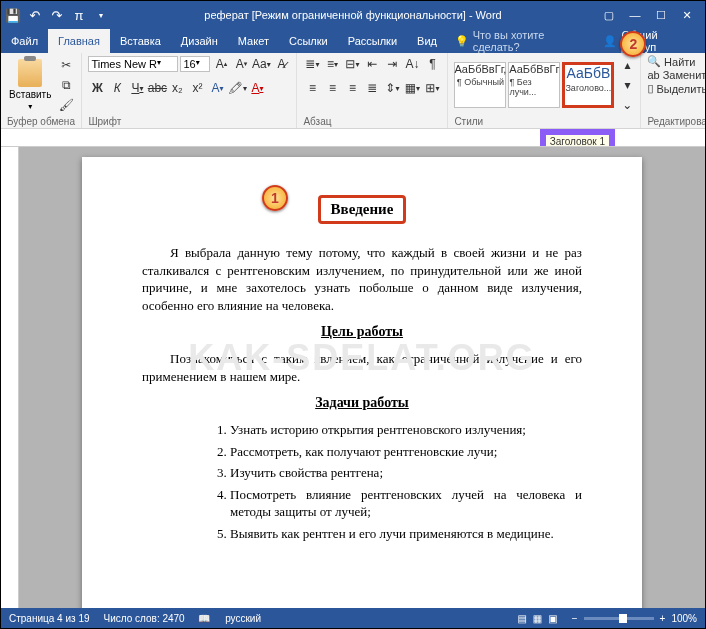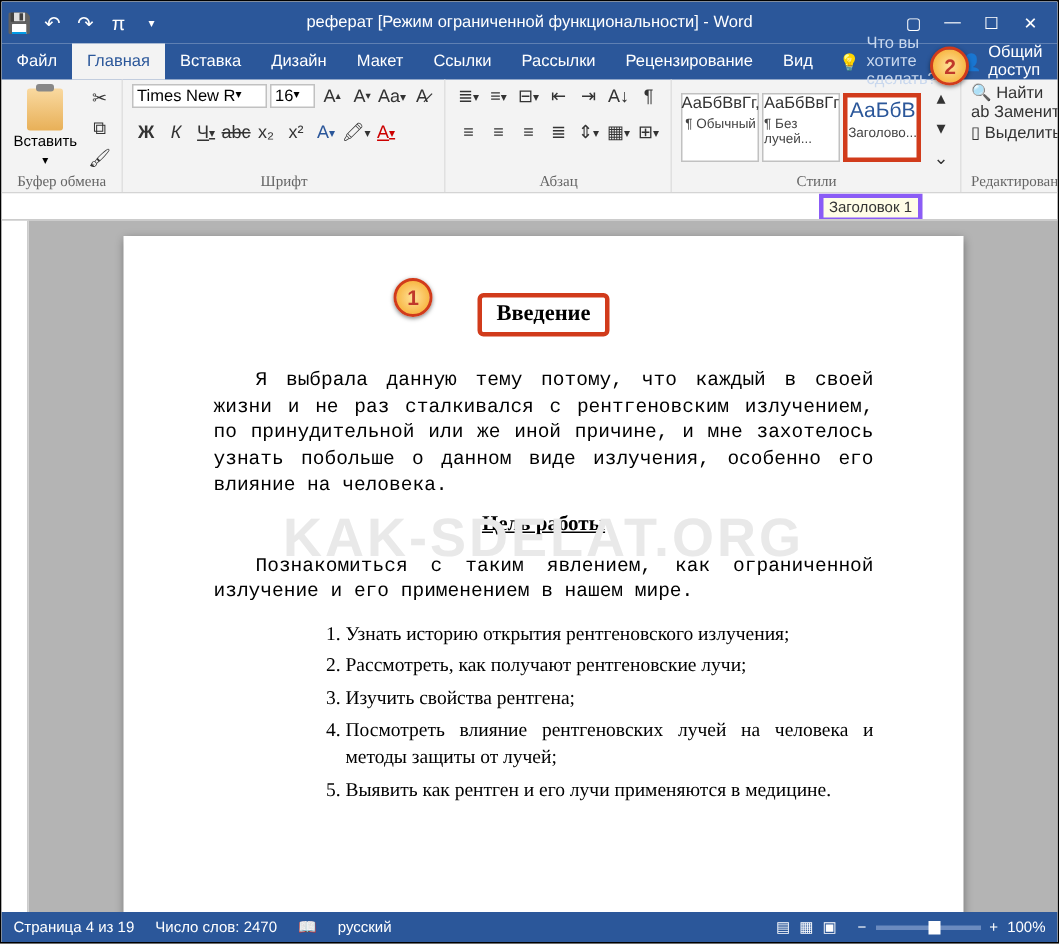--- a/index.html
+++ b/index.html
@@ -17,21 +17,21 @@
 
 .tabs { background: #2b579a; color: #fff; display: flex; height: 24px; align-items: stretch; font-size: 11px; position:relative;}
 .tab { padding: 0 10px; display: flex; align-items: center; cursor: pointer; }
 .tab.active { background: #f3f3f3; color: #2b579a; }
 .tell-me { margin-left: 8px; color: #c9d8ee; font-size: 11px; display:flex; align-items:center; gap:4px;}
 .share { margin-left: auto; padding: 0 10px; display:flex; align-items:center; gap:4px;}
 
 
 .ribbon { background: #f3f3f3; border-bottom: 1px solid #d4d4d4; display: flex; height: 76px; }
 .group { border-right: 1px solid #e0e0e0; padding: 2px 6px 0 6px; display: flex; flex-direction: column; justify-content: space-between; position:relative;}
-.group-label { font-size: 10px; color: #666; text-align: center; padding: 1px 0; font-family: Liberation Serif, serif; }
+.group-label { font-size: 10px; color: #666; text-align: left; padding: 1px 0; }
 .group-body { flex: 1; display: flex; align-items: center; gap: 4px; }
 
 .paste-btn { display: flex; flex-direction: column; align-items: center; gap: 2px; padding: 2px; }
 .paste-ico { width: 24px; height: 28px; background: linear-gradient(#f9d9a0,#e8b058); border-radius: 2px; position:relative;}
 .paste-ico::before { content:""; position:absolute; top:-3px; left:6px; width:12px; height:5px; background:#888; border-radius:2px;}
 .mini-col { display:flex; flex-direction:column; gap:2px; font-size:11px; color:#555;}
 
 .font-group .row { display: flex; align-items: center; gap: 2px; margin-bottom: 2px; }
 .combo { border: 1px solid #c1c1c1; background: #fff; font-size: 11px; padding: 1px 2px; display:inline-flex; }
 .combo.font { width: 90px; }
@@ -45,32 +45,32 @@
 .style-box { border: 1px solid #c1c1c1; background: #fff; width: 52px; height: 46px; display: flex; flex-direction: column; align-items: center; font-size: 9px; cursor:pointer;}
 .style-box .preview { font-size: 11px; color: #333; }
 .style-box .name { font-size: 9px; color: #444; margin-top:2px;}
 .style-box.selected { border: 3px solid #d13b1b; position:relative;}
 .style-box.selected .preview { color: #2b579a; font-size:14px; font-weight:500;}
 
 .edit-group .row{ display:flex; align-items:center; gap:3px; font-size:11px; color:#333; margin-bottom:1px;}
 
 
 .ruler-h { height: 18px; background: #fff; border-bottom: 1px solid #ccc; position: relative; font-size:8px; color:#666; overflow:hidden;}
-.ruler-tooltip { position: absolute; right: 90px; top: 0; background: #fffde7; border: 3px solid #8b5cf6; padding: 1px 4px; font-size: 10px; color:#333;}
+.ruler-tooltip { position: absolute; right: 90px; top: 0; background: #fffde7; border: 6px solid #8b5cf6; padding: 1px 4px; font-size: 10px; color:#333;}
 
 
 .doc-area { flex: 1; background: #b4b4b4; overflow: hidden; position: relative; display:flex;}
 .ruler-v { width:18px; background:#fff; border-right:1px solid #ccc;}
 .page-wrap { flex:1; overflow:auto; display:flex; justify-content:center; padding-top:10px;}
 .page { width: 560px; background: #fff; box-shadow: 0 2px 6px rgba(0,0,0,0.4); padding: 30px 60px; min-height:460px; font-family: "Times New Roman", serif; font-size: 13px; color: #000; position:relative;}
 .watermark { position:absolute; top:180px; left:0; right:0; text-align:center; font-size:36px; color:#e9e9e9; font-weight:bold; letter-spacing:2px; pointer-events:none; font-family:Liberation Sans, sans-serif;}
 
 .doc-heading { text-align:center; font-weight:bold; font-size:15px; margin: 8px 0; border: 3px solid #d13b1b; border-radius:4px; display:inline-block; padding:3px 10px; position:relative;}
 .heading-wrap { text-align:center; margin-bottom:12px;}
-.doc-para { text-align: justify; text-indent: 28px; margin-bottom:10px; line-height:1.35;font-family:Liberation Mono, monospace;}
+.doc-para { text-align: justify; text-indent: 28px; margin-bottom:10px; line-height:1.35;}
 .doc-sub { text-align:center; font-weight:bold; font-size:14px; margin:10px 0;text-decoration:underline;}
 .doc-list { margin-left: 40px; margin-top:6px;}
 .doc-list li { text-align: justify; margin-bottom:4px; line-height:1.35;margin-left:48px;}
 
 
 .callout { position:absolute; width:26px; height:26px; border-radius:50%; background: radial-gradient(#ffe29a,#f5a623); border:2px solid #d13b1b; color:#c0392b; font-weight:bold; display:flex; align-items:center; justify-content:center; font-size:14px; box-shadow:0 1px 3px rgba(0,0,0,0.5); font-family:Arial,sans-serif;}
 
 
 .statusbar { height: 20px; background: #2b579a; color: #fff; display: flex; align-items: center; padding: 0 8px; font-size: 10px; gap: 14px;}
 .statusbar .spacer { flex: 1; }
@@ -104,21 +104,20 @@
   </div>
 
   <div class="tabs">
     <div class="tab">Файл</div>
     <div class="tab active">Главная</div>
     <div class="tab">Вставка</div>
     <div class="tab">Дизайн</div>
     <div class="tab">Макет</div>
     <div class="tab">Ссылки</div>
     <div class="tab">Рассылки</div>
-    <div class="tab">Рецензирование</div>
     <div class="tab">Вид</div>
     <div class="tell-me">
         <span>💡</span>
         <span>Что вы хотите сделать?</span>
       </div>
     <div class="share">
         <span>👤</span>
         <span>Общий доступ</span>
       </div>
   </div>
@@ -198,21 +197,21 @@
 
     <div class="group styles-group" style="position:relative;">
       <div class="group-body">
         <div class="style-list">
           <div class="style-box">
             <span class="preview">АаБбВвГг,</span>
             <span class="name">¶ Обычный</span>
           </div>
           <div class="style-box">
             <span class="preview">АаБбВвГг</span>
-            <span class="name">¶ Без лучей...</span>
+            <span class="name">¶ Без лучи...</span>
           </div>
           <div class="style-box selected">
             <span class="preview">АаБбВ</span>
             <span class="name">Заголово...</span>
           </div>
         </div>
         <div class="mini-col" style="margin-left:2px;">
           <span class="ico-btn small">▴</span>
           <span class="ico-btn small">▾</span>
           <span class="ico-btn small">⌄</span>
@@ -250,20 +249,21 @@
     <div class="page-wrap">
       <div class="page">
         <div class="watermark">KAK-SDELAT.ORG</div>
         <div class="heading-wrap" style="position:relative;">
           <div class="callout" style="left:120px; top:-2px;">1</div>
           <span class="doc-heading">Введение</span>
         </div>
         <p class="doc-para">Я выбрала данную тему потому, что каждый в своей жизни и не раз сталкивался с рентгеновским излучением, по принудительной или же иной причине, и мне захотелось узнать побольше о данном виде излучения, особенно его влияние на человека.</p>
         <div class="doc-sub">Цель работы</div>
         <p class="doc-para">Познакомиться с таким явлением, как ограниченной излучение и его применением в нашем мире.</p>
+        <div class="doc-sub">Задачи работы</div>
         <ol class="doc-list">
           <li>Узнать историю открытия рентгеновского излучения;</li>
           <li>Рассмотреть,  как получают рентгеновские лучи;</li>
           <li>Изучить свойства рентгена;</li>
           <li>Посмотреть влияние рентгеновских лучей на человека и методы защиты от лучей;</li>
           <li>Выявить как рентген и его лучи применяются в медицине.</li>
         </ol>
       </div>
     </div>
   </div>

